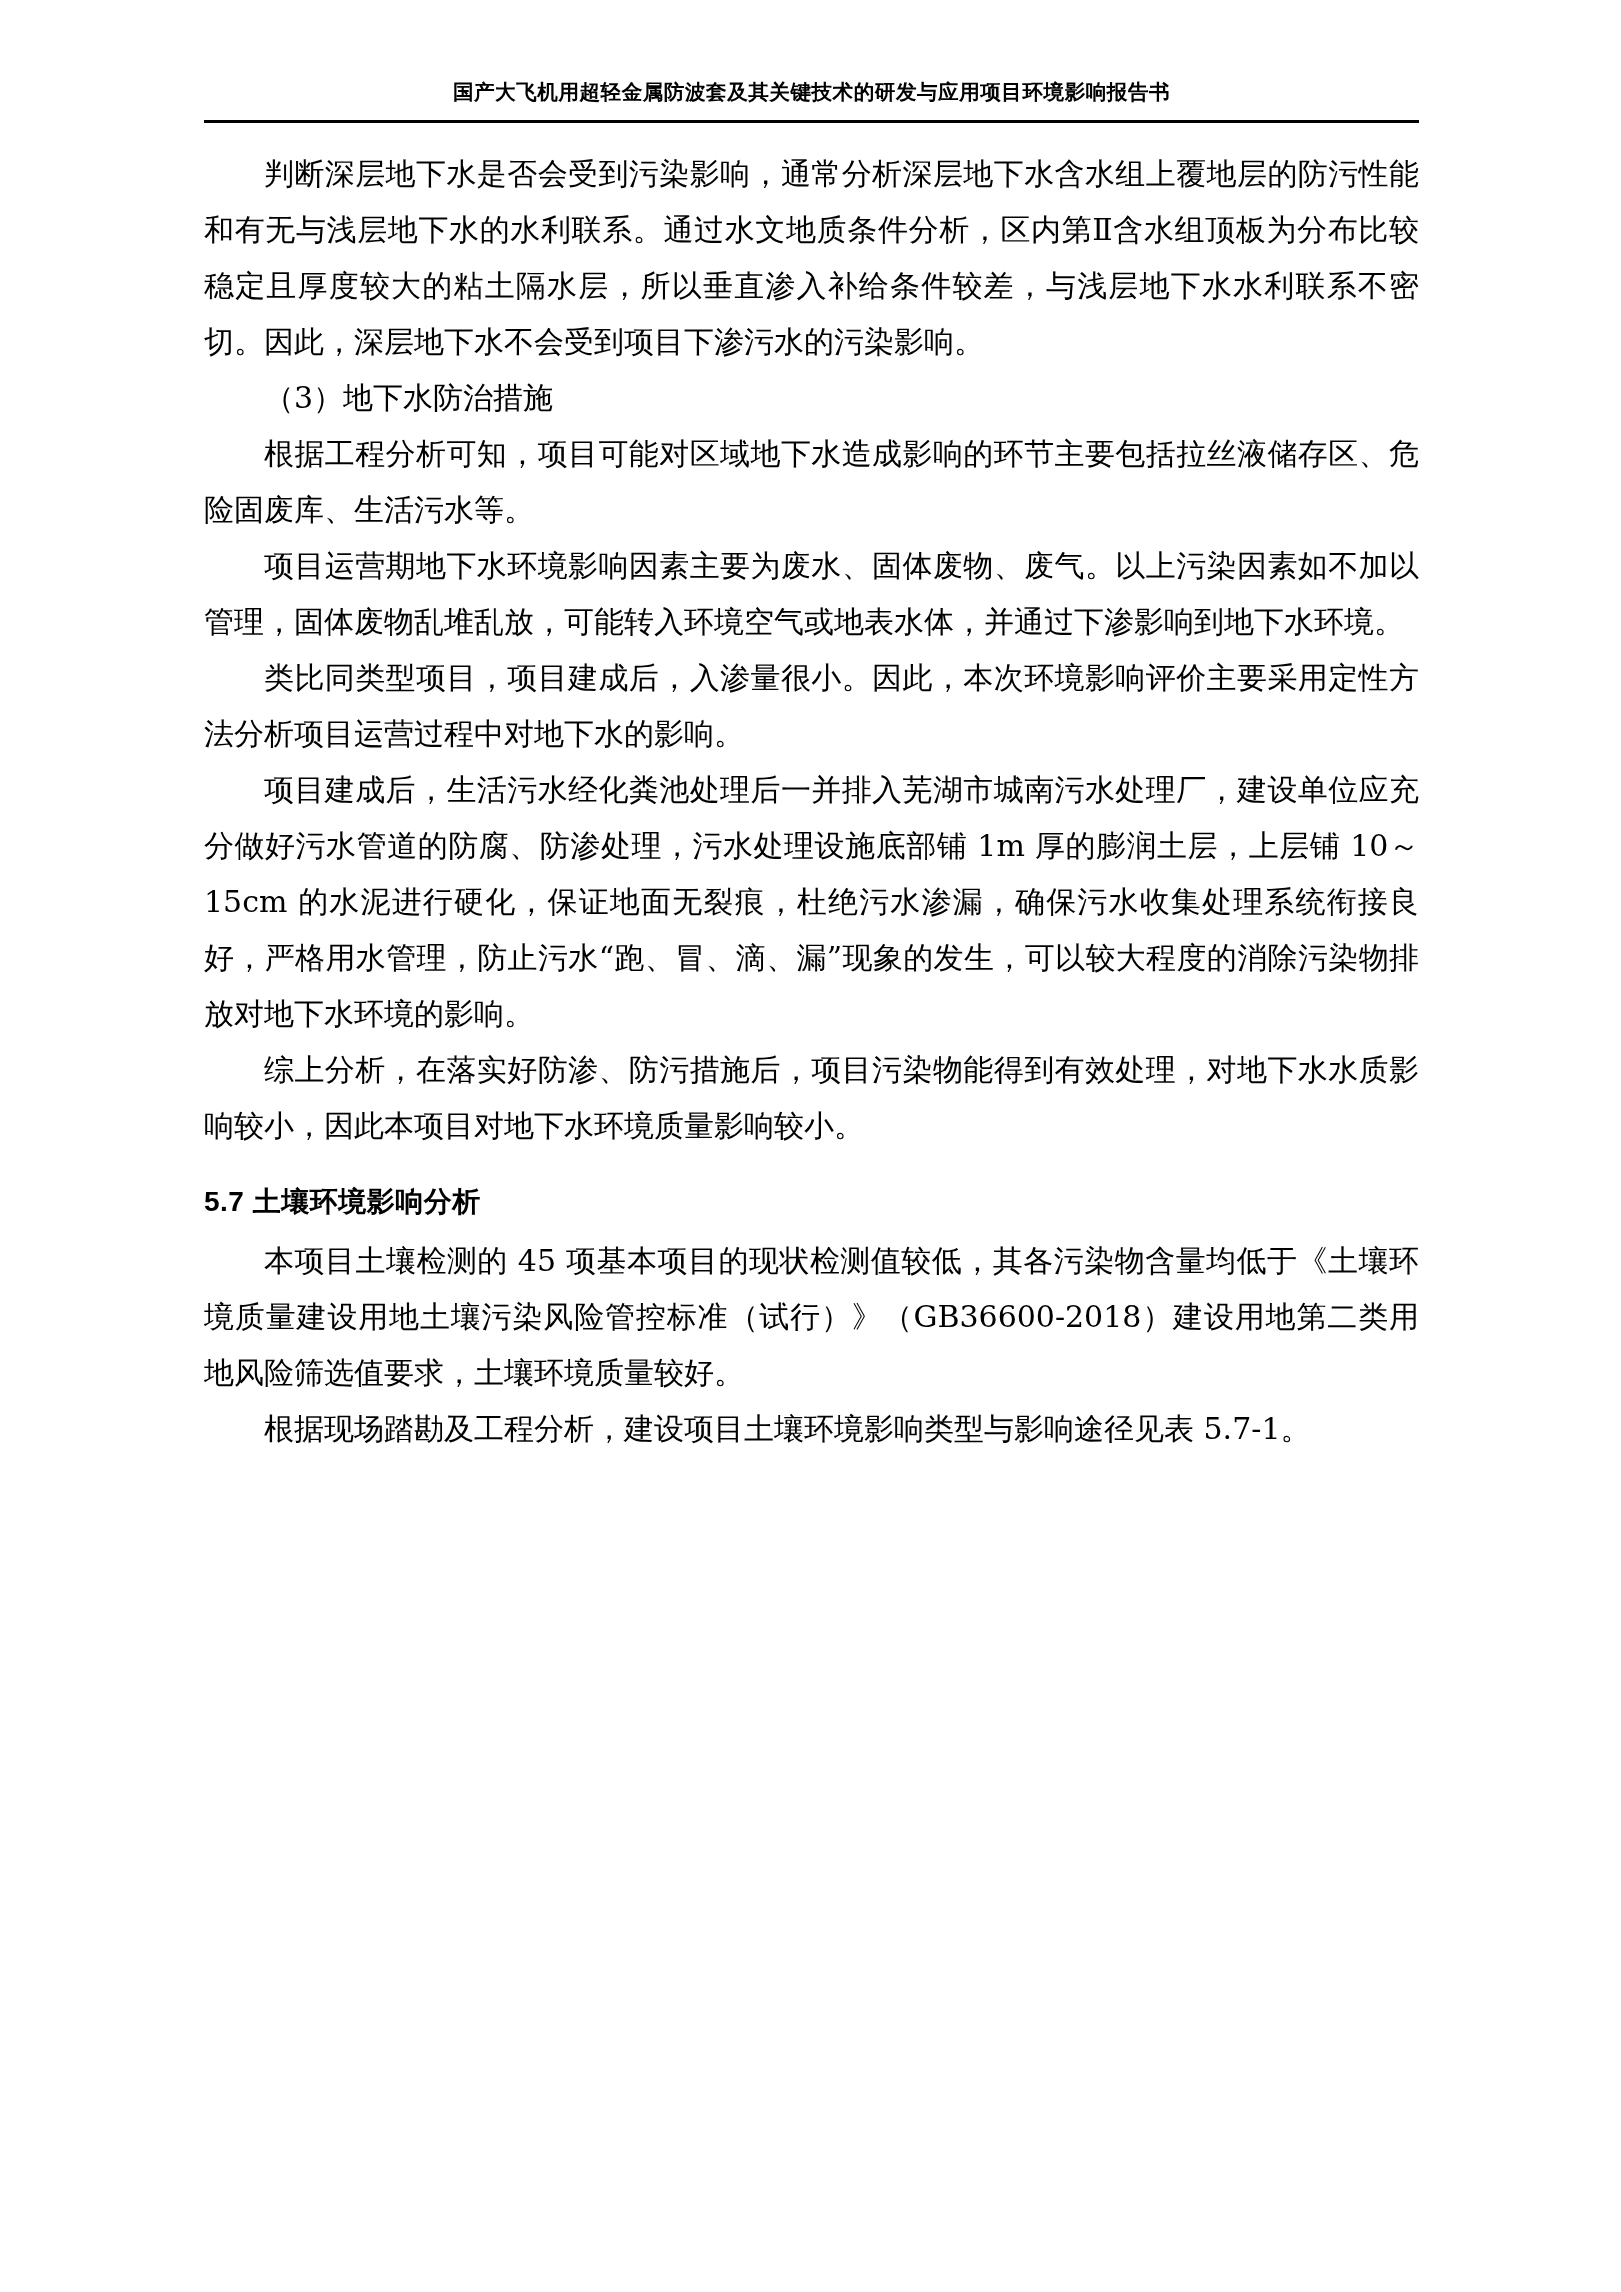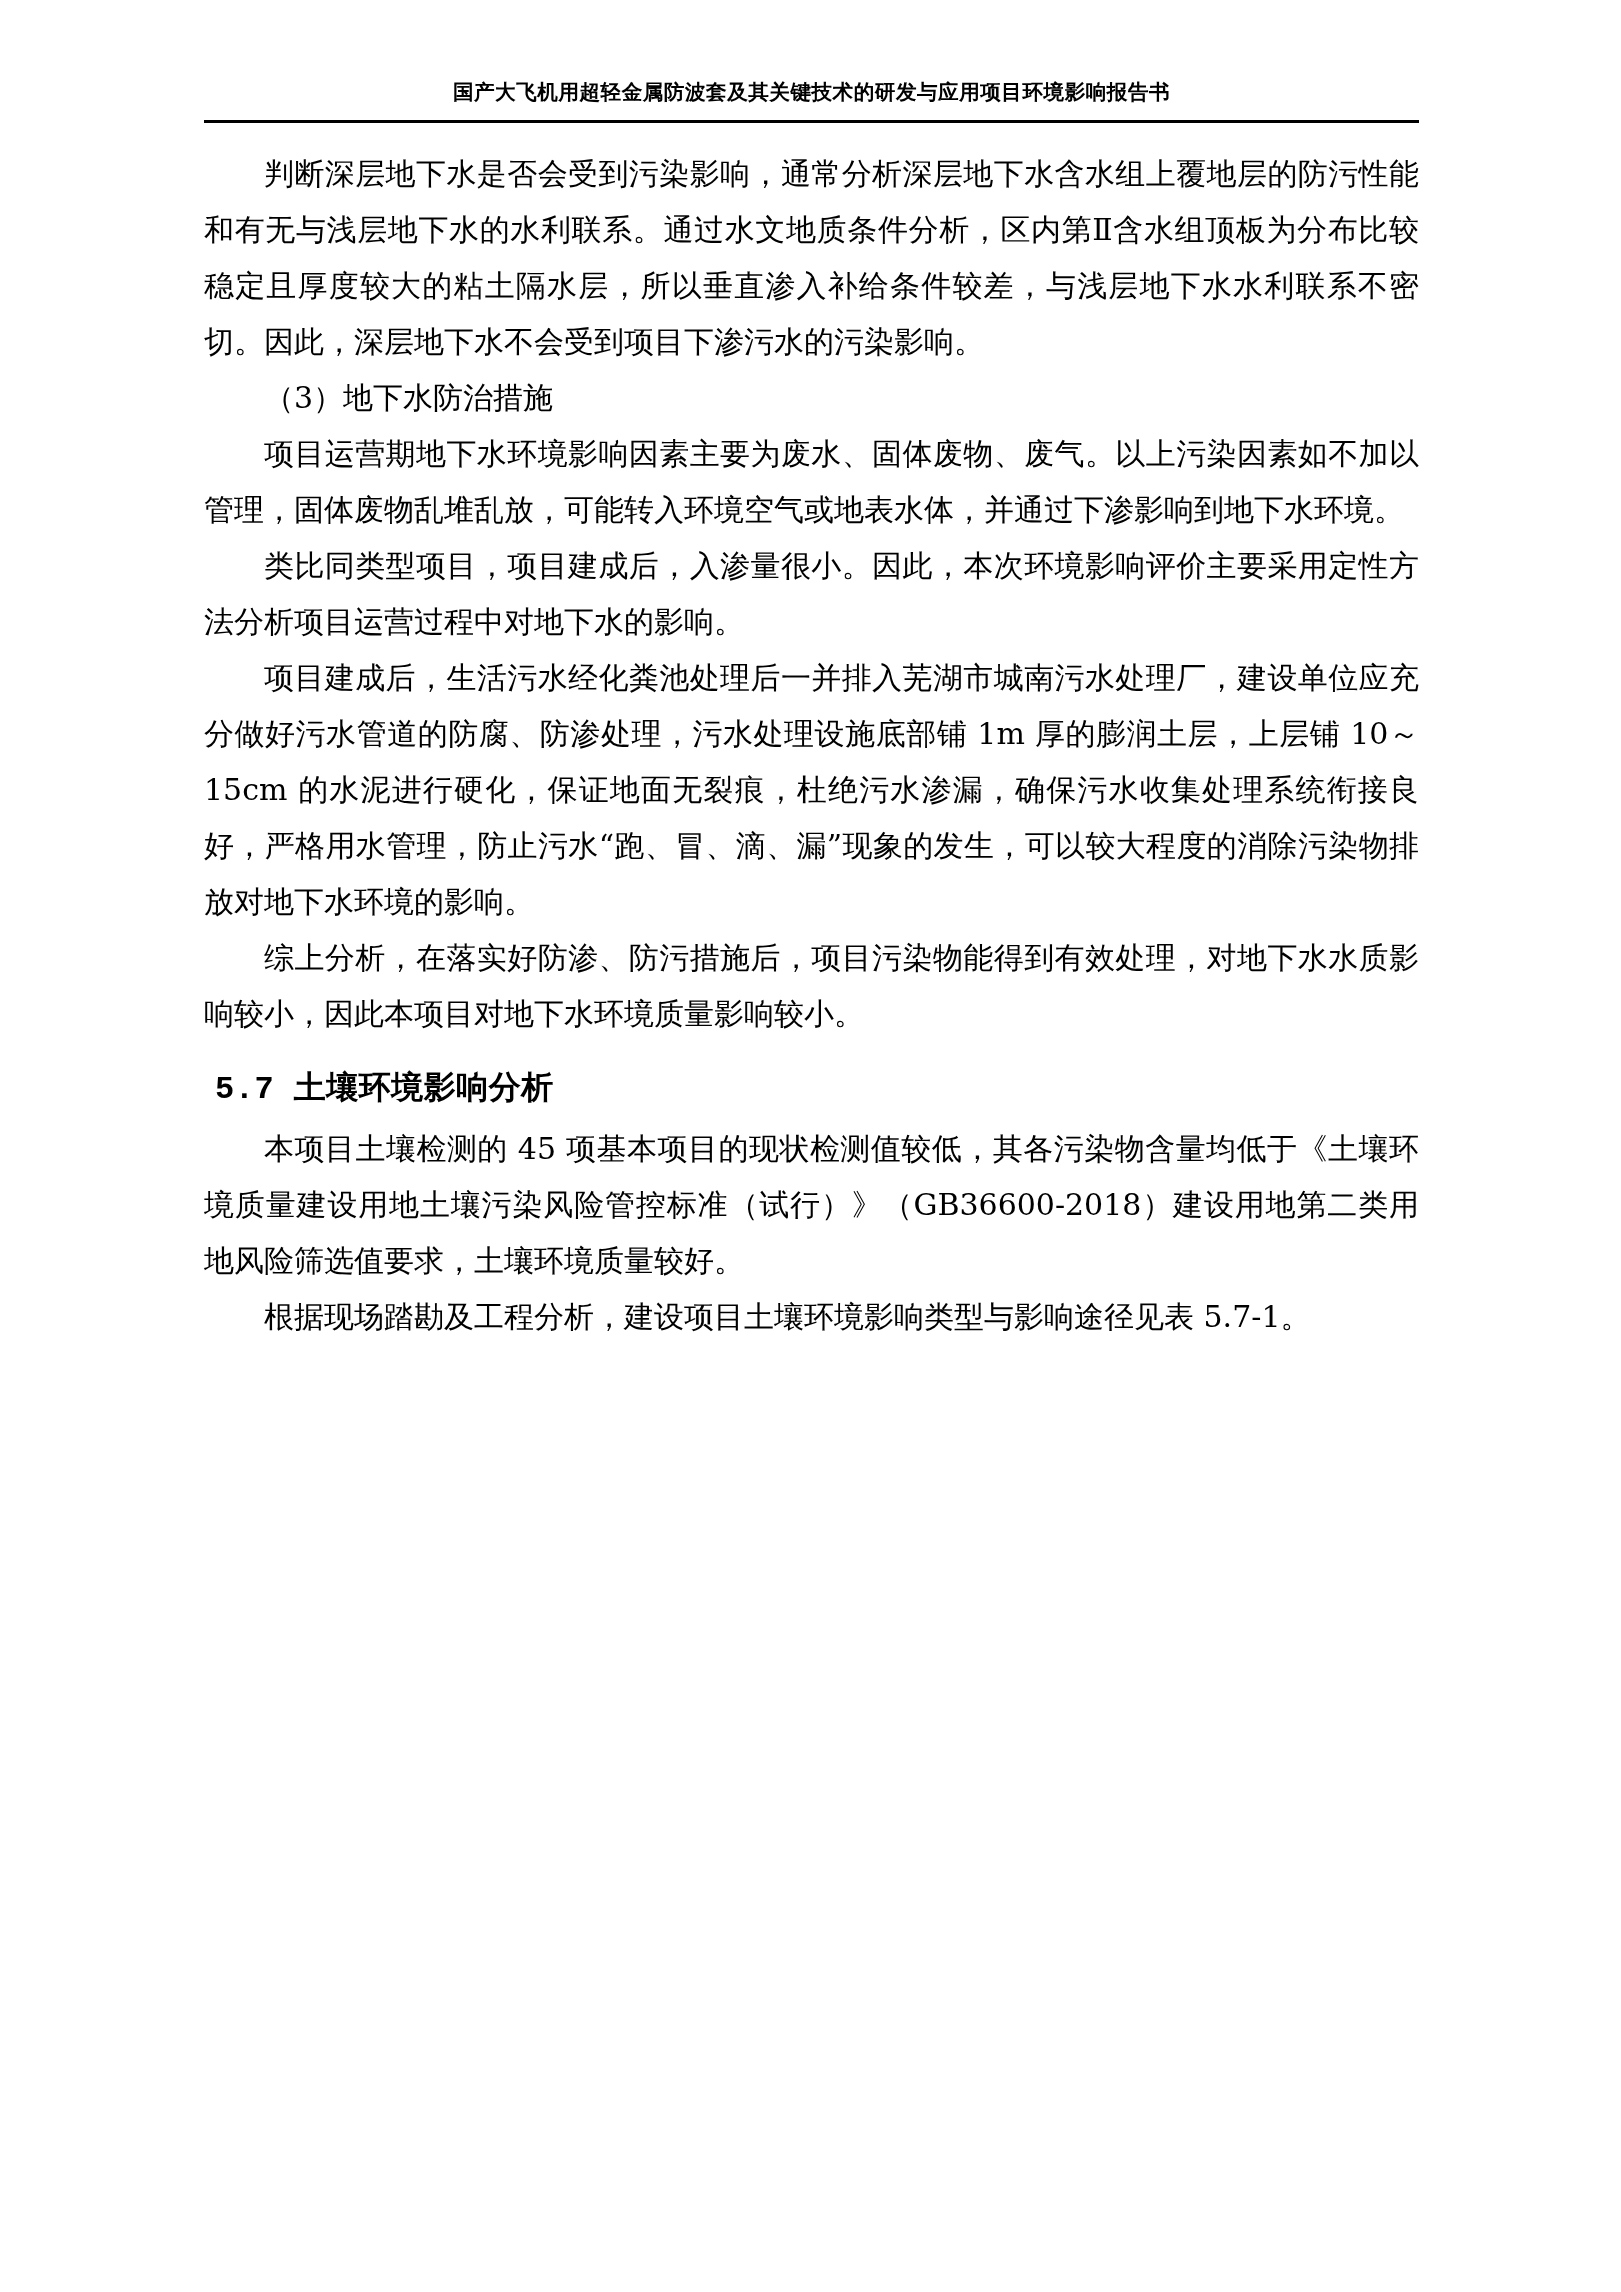--- a/index.html
+++ b/index.html
@@ -44,28 +44,27 @@
     line-height: 56px;
     text-align: justify;
     text-justify: inter-ideograph;
   }
   p {
     margin: 0;
     text-indent: 2em;
     text-align: justify;
   }
   .h2 {
-    font-family: Liberation Mono, monospace;
+    font-family: Liberation Sans, sans-serif;
     font-weight: bold;
-    font-size: 32px;
+    font-size: 28px;
     line-height: 63px;
     margin-top: 15.7px;
     text-indent: 0;
     letter-spacing: 0.5px;
-    margin-left: 11px;
   }
   .h3 {
     font-family: "DejaVu Sans", "Liberation Sans", sans-serif;
     font-weight: bold;
     font-size: 28px;
     line-height: 59px;
     margin-top: 5.9px;
     text-indent: 0;
     letter-spacing: 0.5px;
   }
@@ -97,20 +96,21 @@
 
     <div class="header">
       <div>国产大飞机用超轻金属防波套及其关键技术的研发与应用项目环境影响报告书</div>
     </div>
     <div class="header-rule"></div>
 
     <div class="body-text">
 
       <p>判断深层地下水是否会受到污染影响，通常分析深层地下水含水组上覆地层的防污性能和有无与浅层地下水的水利联系。通过水文地质条件分析，区内第Ⅱ含水组顶板为分布比较稳定且厚度较大的粘土隔水层，所以垂直渗入补给条件较差，与浅层地下水水利联系不密切。因此，深层地下水不会受到项目下渗污水的污染影响。</p>
       <p>（3）地下水防治措施</p>
+      <p>根据工程分析可知，项目可能对区域地下水造成影响的环节主要包括拉丝液储存区、危险固废库、生活污水等。</p>
       <p>项目运营期地下水环境影响因素主要为废水、固体废物、废气。以上污染因素如不加以管理，固体废物乱堆乱放，可能转入环境空气或地表水体，并通过下渗影响到地下水环境。</p>
       <p>类比同类型项目，项目建成后，入渗量很小。因此，本次环境影响评价主要采用定性方法分析项目运营过程中对地下水的影响。</p>
       <p>项目建成后，生活污水经化粪池处理后一并排入芜湖市城南污水处理厂，建设单位应充分做好污水管道的防腐、防渗处理，污水处理设施底部铺 1m 厚的膨润土层，上层铺 10～15cm 的水泥进行硬化，保证地面无裂痕，杜绝污水渗漏，确保污水收集处理系统衔接良好，严格用水管理，防止污水“跑、冒、滴、漏”现象的发生，可以较大程度的消除污染物排放对地下水环境的影响。</p>
       <p>综上分析，在落实好防渗、防污措施后，项目污染物能得到有效处理，对地下水水质影响较小，因此本项目对地下水环境质量影响较小。</p>
 
       <p class="h2">5.7 土壤环境影响分析</p>
 
       <p>本项目土壤检测的 45 项基本项目的现状检测值较低，其各污染物含量均低于《土壤环境质量建设用地土壤污染风险管控标准（试行）》（GB36600-2018）建设用地第二类用地风险筛选值要求，土壤环境质量较好。</p>
       <p>根据现场踏勘及工程分析，建设项目土壤环境影响类型与影响途径见表 5.7-1。</p>
 

